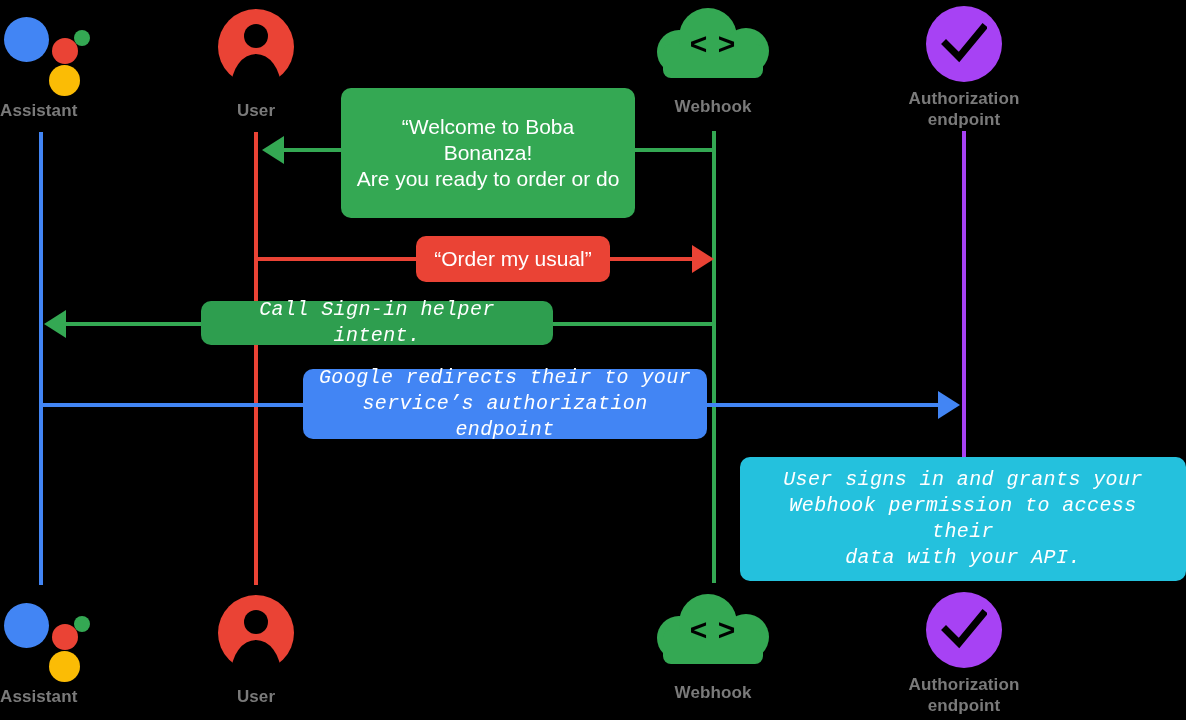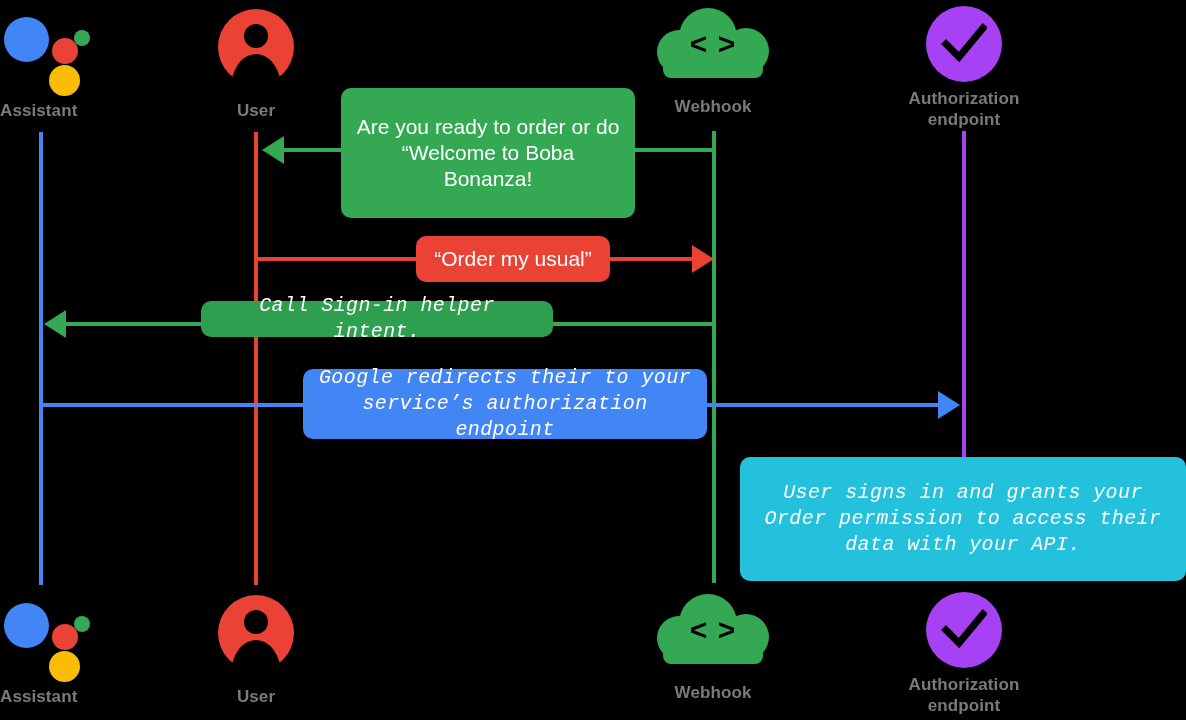--- a/index.html
+++ b/index.html
@@ -204,50 +204,50 @@
       </div>
     </div>
     <span class="actor-label" style="position:absolute; left:0; top:86px; width:200px;">Authorization</span>
     <span class="actor-label" style="position:absolute; left:0; top:107px; width:200px;">endpoint</span>
   </div>
 
   <div class="arrow-line" style="left:284px; top:148px; width:430px; background:#34A853;"></div>
   <div class="arrow-head left" style="left:262px; top:136px; border-right-color:#34A853;"></div>
   <div class="bubble sans" style="left:341px; top:88px; width:294px; height:130px; background:#34A853; padding:6px 14px;">
     <div>
+      <div>“Welcome to Boba Bonanza!</div>
       <div>Are you ready to order or do</div>
-      <div>“Welcome to Boba Bonanza!</div>
     </div>
   </div>
 
   <div class="arrow-line" style="left:256px; top:257px; width:437px; background:#EA4335;"></div>
   <div class="arrow-head right" style="left:692px; top:245px; border-left-color:#EA4335;"></div>
   <div class="bubble sans" style="left:388px; top:236px; width:194px; height:46px; background:#EA4335; padding:0 12px;margin-left:28px;">
     <span>“Order my usual”</span>
   </div>
 
   <div class="arrow-line" style="left:66px; top:322px; width:648px; background:#34A853;"></div>
   <div class="arrow-head left" style="left:44px; top:310px; border-right-color:#34A853;"></div>
-  <div class="bubble mono" style="left:201px; top:301px; width:352px; height:36px; background:#2E9E4F; padding:0 14px;">
+  <div class="bubble mono" style="left:201px; top:301px; width:352px; height:44px; background:#2E9E4F; padding:0 14px;">
     <span>Call Sign-in helper intent.</span>
   </div>
 
   <div class="arrow-line" style="left:41px; top:403px; width:899px; background:#4285F4;"></div>
   <div class="arrow-head right" style="left:938px; top:391px; border-left-color:#4285F4;"></div>
   <div class="bubble mono" style="left:303px; top:369px; width:404px; height:70px; background:#4285F4; padding:0 10px;">
     <div>
       <div>Google redirects their to your</div>
       <div>service’s authorization endpoint</div>
     </div>
   </div>
 
   <div class="bubble mono" style="left:740px; top:457px; width:446px; height:124px; background:#24C1DD; padding:0 14px;">
     <div>
       <div>User signs in and grants your</div>
-      <div>Order permission to access their</div>
+      <div>Webhook permission to access their</div>
       <div>data with your API.</div>
     </div>
   </div>
 
   <div class="actor" style="left:-56px; top:594px;">
     <div class="icon-wrap">
       <span class="gdot blue" style="left:60px; top:9px;  width:45px; height:45px;"></span>
       <span class="gdot red" style="left:108px; top:30px; width:26px; height:26px;"></span>
       <span class="gdot green" style="left:130px; top:22px; width:16px; height:16px;"></span>
       <span class="gdot yellow" style="left:105px; top:57px; width:31px; height:31px;"></span>

